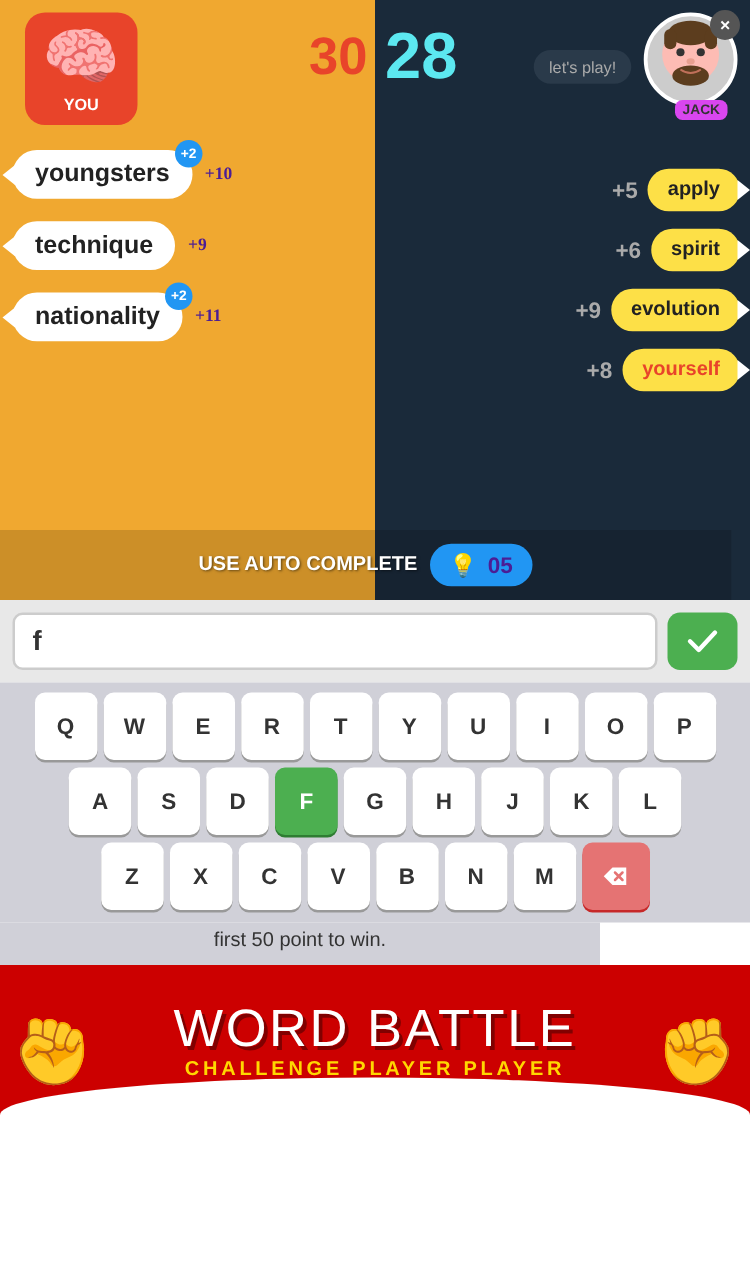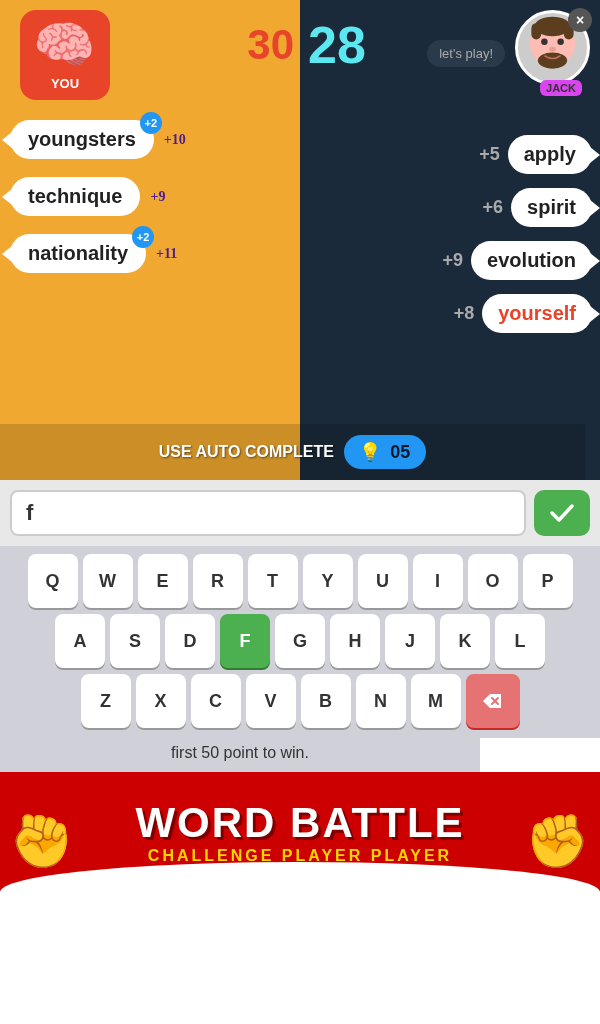--- a/index.html
+++ b/index.html
@@ -188,24 +188,24 @@
       justify-content: flex-end;
     }
 
     .opp-points {
       font-size: 18px;
       font-weight: 900;
       color: #AAA;
     }
 
     .opp-word-bubble {
-      background: #ffffff;
+      background: #fde047;
       border-radius: 20px;
       padding: 8px 16px;
-      font-size: 20px;
+      font-size: 16px;
       font-weight: bold;
       color: #222;
       position: relative;
     }
 
     .opp-word-bubble::after {
       content: '';
       position: absolute;
       right: -8px;
       top: 50%;
@@ -253,21 +253,21 @@
       align-items: center;
       gap: 8px;
       cursor: pointer;
     }
 
     .autocomplete-btn .bulb {
       font-size: 18px;
     }
 
     .autocomplete-count {
-      color: #0f172a;
+      color: #4c1d95;
       font-size: 18px;
       font-weight: 900;
     }
 
     
     .input-area {
       width: 600px;
       background: #E8E8E8;
       padding: 10px 10px;
       display: flex;
@@ -377,21 +377,21 @@
       bottom: 0;
       left: 0;
       right: 0;
       height: 30px;
       background: white;
       border-radius: 50% 50% 0 0 / 30px 30px 0 0;
     }
 
     .banner-title {
       font-size: 42px;
-      font-weight: 700;
+      font-weight: 400;
       color: white;
       text-shadow: 3px 3px 0 #800000;
       letter-spacing: 2px;
       z-index: 1;
       text-align: right;
     }
 
     .banner-subtitle {
       font-size: 16px;
       font-weight: 900;

